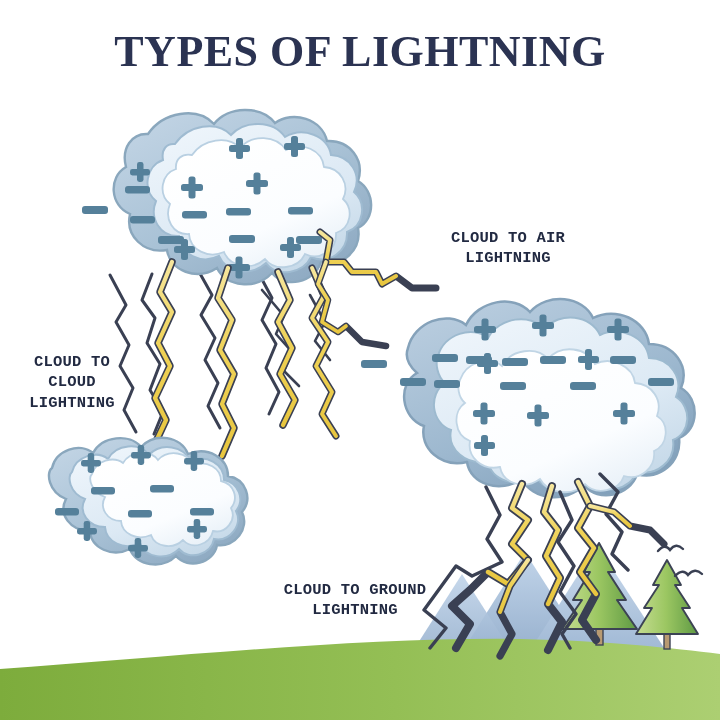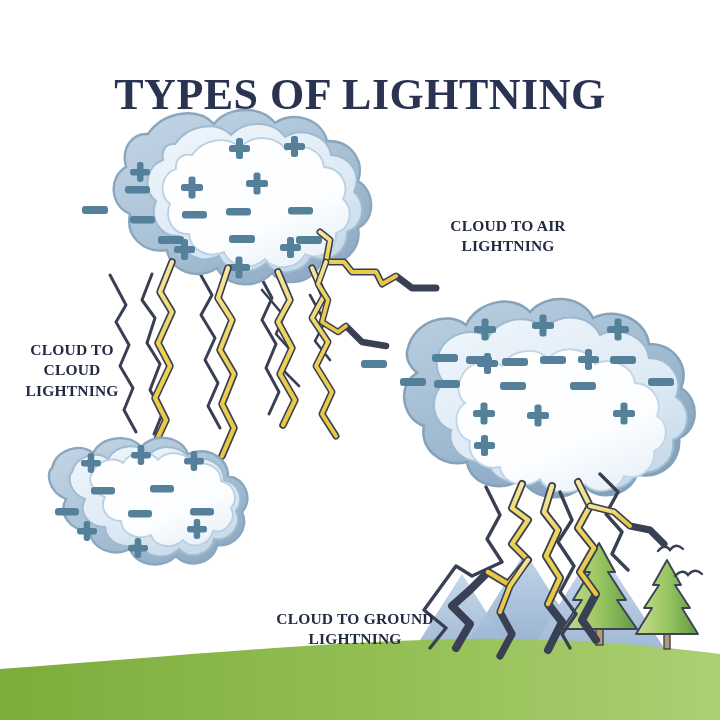--- a/index.html
+++ b/index.html
@@ -29,41 +29,41 @@
     left: 0;
     top: 26px;
     width: 720px;
     text-align: center;
     font-family: "Liberation Serif", "DejaVu Serif", serif;
     font-weight: bold;
     font-size: 44px;
     letter-spacing: 0.5px;
     color: #2b3352;
     white-space: nowrap;
-    margin-top: 43px;
   }
   .lbl {
     position: absolute;
-    font-family: Liberation Serif, serif;
+    font-family: Liberation Mono, monospace;
     font-weight: bold;
     font-size: 15.5px;
     line-height: 1.32;
     letter-spacing: 0.2px;
     color: #222a42;
     text-align: center;
     white-space: pre-line;
+    margin-top: 12px;
   }
   .lbl.soft {
     color: #8e9fb4;
     font-size: 12.6px;
     letter-spacing: 0.35px;
   }
   #lbl-air   { left: 508px; top: 216px; transform: translateX(-50%); }
   #lbl-cc    { left: 72px;  top: 340px; transform: translateX(-50%); }
-  #lbl-cg    { left: 355px; top: 609px; transform: translateX(-50%); }
+  #lbl-cg    { left: 355px; top: 568px; transform: translateX(-50%); }
   #lbl-drop  { left: 139px; top: 583px; transform: translateX(-50%); }
 </style>
 </head>
 <body>
 
 <div id="stage">
 
   <svg id="scene" viewBox="0 0 720 720" xmlns="http://www.w3.org/2000/svg">
     <defs>
       <linearGradient id="gGround" x1="0" y1="0" x2="1" y2="0">

